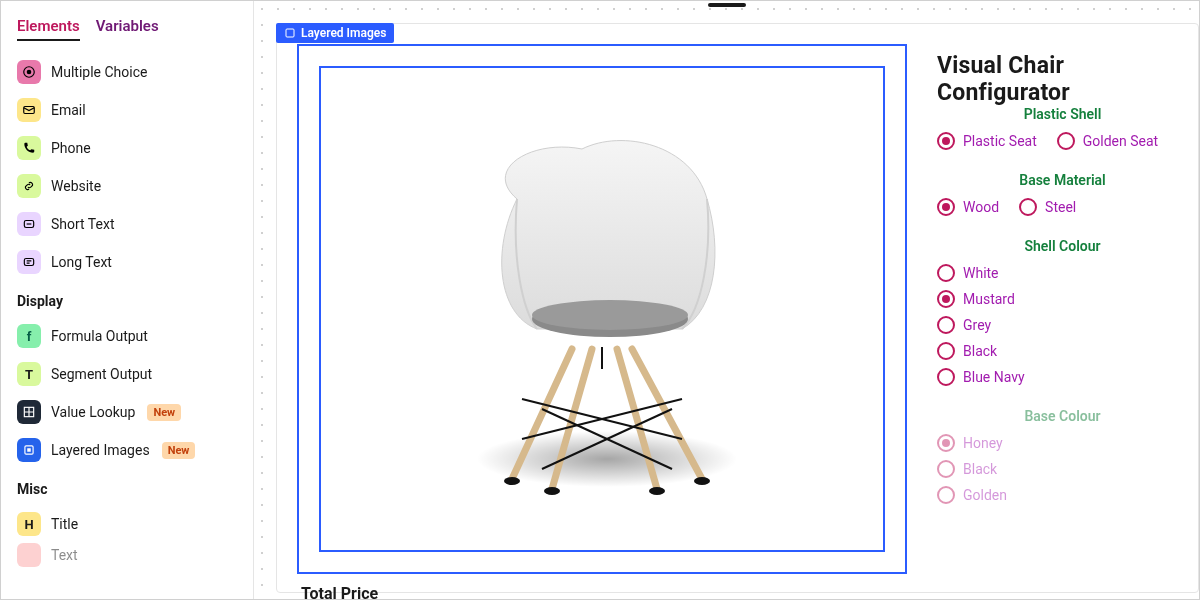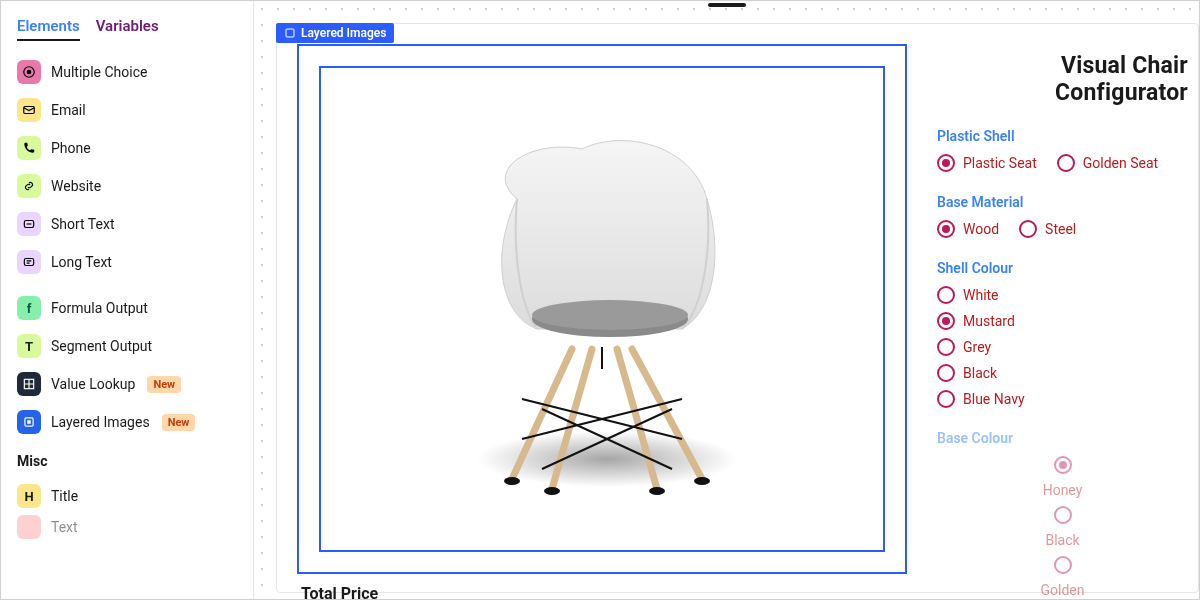--- a/index.html
+++ b/index.html
@@ -4,21 +4,21 @@
 <style>
 * { margin: 0; padding: 0; box-sizing: border-box; }
 body { font-family: -apple-system, BlinkMacSystemFont, "Segoe UI", Roboto, sans-serif; background: #f5f5f5; color: #1a1a1a; overflow: hidden; }
 
 .app { display: flex; width: 1200px; height: 600px; border: 1px solid #d0d0d0; background: #fff; }
 
 
 .sidebar { width: 253px; border-right: 1px solid #e5e5e5; background: #fff; display: flex; flex-direction: column; overflow-y: auto; }
 .tabs { display: flex; gap: 16px; padding: 16px 16px 8px; }
 .tab { font-size: 15px; font-weight: 600; color: #701a75; cursor: pointer; }
-.tab.active { color: #3b82f6; border-bottom: 2px solid #1a1a1a; padding-bottom: 4px; }
+.tab.active { color: #be185d; border-bottom: 2px solid #1a1a1a; padding-bottom: 4px; }
 
 .section-title { font-size: 14px; font-weight: 700; padding: 8px 16px 4px; color: #1a1a1a; }
 
 .item-list { display: flex; flex-direction: column; padding: 4px 8px; }
 .item { display: flex; align-items: center; gap: 10px; padding: 7px 8px; border-radius: 6px; cursor: pointer; font-size: 14px; }
 .item .icon { width: 24px; height: 24px; border-radius: 6px; display: flex; align-items: center; justify-content: center; font-size: 13px; font-weight: 700; color: #1a1a1a; flex-shrink: 0; }
 .icon.pink { background: #e879ab; }
 .icon.yellow { background: #fde68a; }
 .icon.lime { background: #d9f99d; }
 .icon.purple { background: #e9d5ff; }
@@ -43,27 +43,27 @@
 
 .image-frame { position: absolute; top: 20px; left: 20px; width: 610px; height: 530px; border: 2px solid #2b5cff; background: #fff; }
 .image-inner { position: absolute; inset: 20px; border: 2px solid #2b5cff; display: flex; align-items: center; justify-content: center; background: #fff; }
 
 
 .chair-wrap { width: 100%; height: 100%; display: flex; align-items: center; justify-content: center; }
 .chair-svg { width: 360px; height: 400px; }
 
 
 .config { position: absolute; top: 28px; left: 660px; right: 10px; }
-.config h1 { font-size: 23px; font-weight: 700; margin-bottom: 22px; letter-spacing: 0.2px; text-align: right; }
+.config h1 { font-size: 23px; font-weight: 700; letter-spacing: 0.2px; }
 .group { margin-bottom: 22px; }
-.group-title { font-size: 14px; font-weight: 600; margin-bottom: 10px; color: #3b82f6; }
+.group-title { font-size: 14px; font-weight: 600; margin-bottom: 10px; color: #15803d; text-align: center; }
 .opts-row { display: flex; gap: 20px; flex-wrap: wrap; }
 .opts-col { display: flex; flex-direction: column; gap: 8px; }
-.opt { display: flex; align-items: center; gap: 8px; cursor: pointer; font-size: 14px; color: #b91c1c; }
-.opt.muted { opacity: 0.45; flex-direction: column; }
+.opt { display: flex; align-items: center; gap: 8px; cursor: pointer; font-size: 14px; color: #a21caf; }
+.opt.muted { opacity: 0.45; }
 .radio { width: 18px; height: 18px; border: 2px solid #be185d; border-radius: 50%; display: inline-flex; align-items: center; justify-content: center; flex-shrink: 0; }
 .radio.checked::after { content: ""; width: 8px; height: 8px; background: #be185d; border-radius: 50%; }
 
 .total { position: absolute; top: 560px; left: 24px; font-size: 16px; font-weight: 700; color: #1a1a1a; }
 </style>
 </head>
 <body>
 
 <div class="app">
 
@@ -121,20 +121,21 @@
         <span class="icon purple">
           <svg viewBox="0 0 24 24">
               <rect x="4" y="6" width="16" height="12" rx="3" fill="none" stroke="#000" stroke-width="2"></rect>
               <path d="M8 10h8M8 14h5" stroke="#000" stroke-width="2"></path>
             </svg>
         </span>
         <span>Long Text</span>
       </div>
     </div>
 
+    <div class="section-title">Display</div>
     <div class="item-list">
       <div class="item">
         <span class="icon green">f</span>
         <span>Formula Output</span>
       </div>
       <div class="item">
         <span class="icon lime2">T</span>
         <span>Segment Output</span>
       </div>
       <div class="item">

